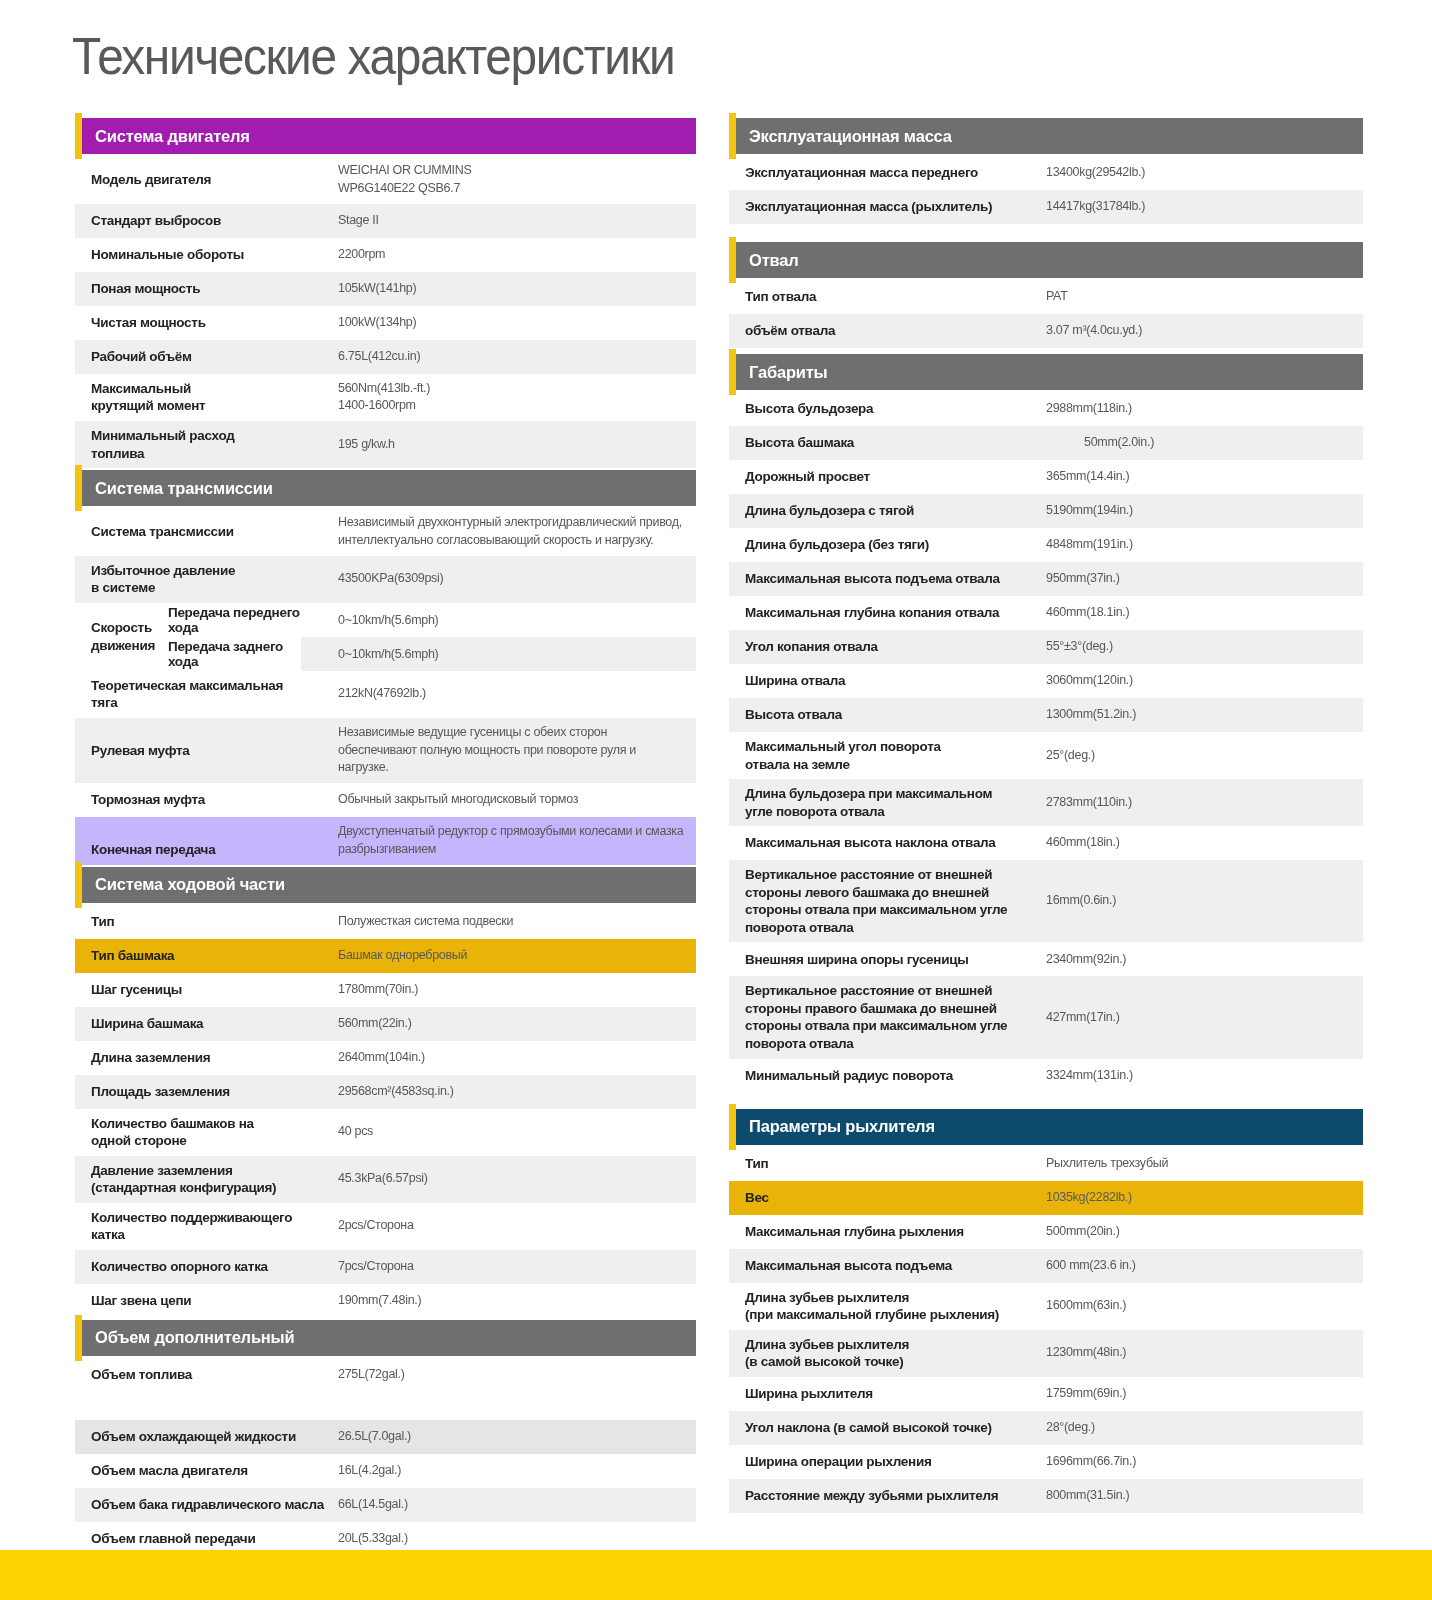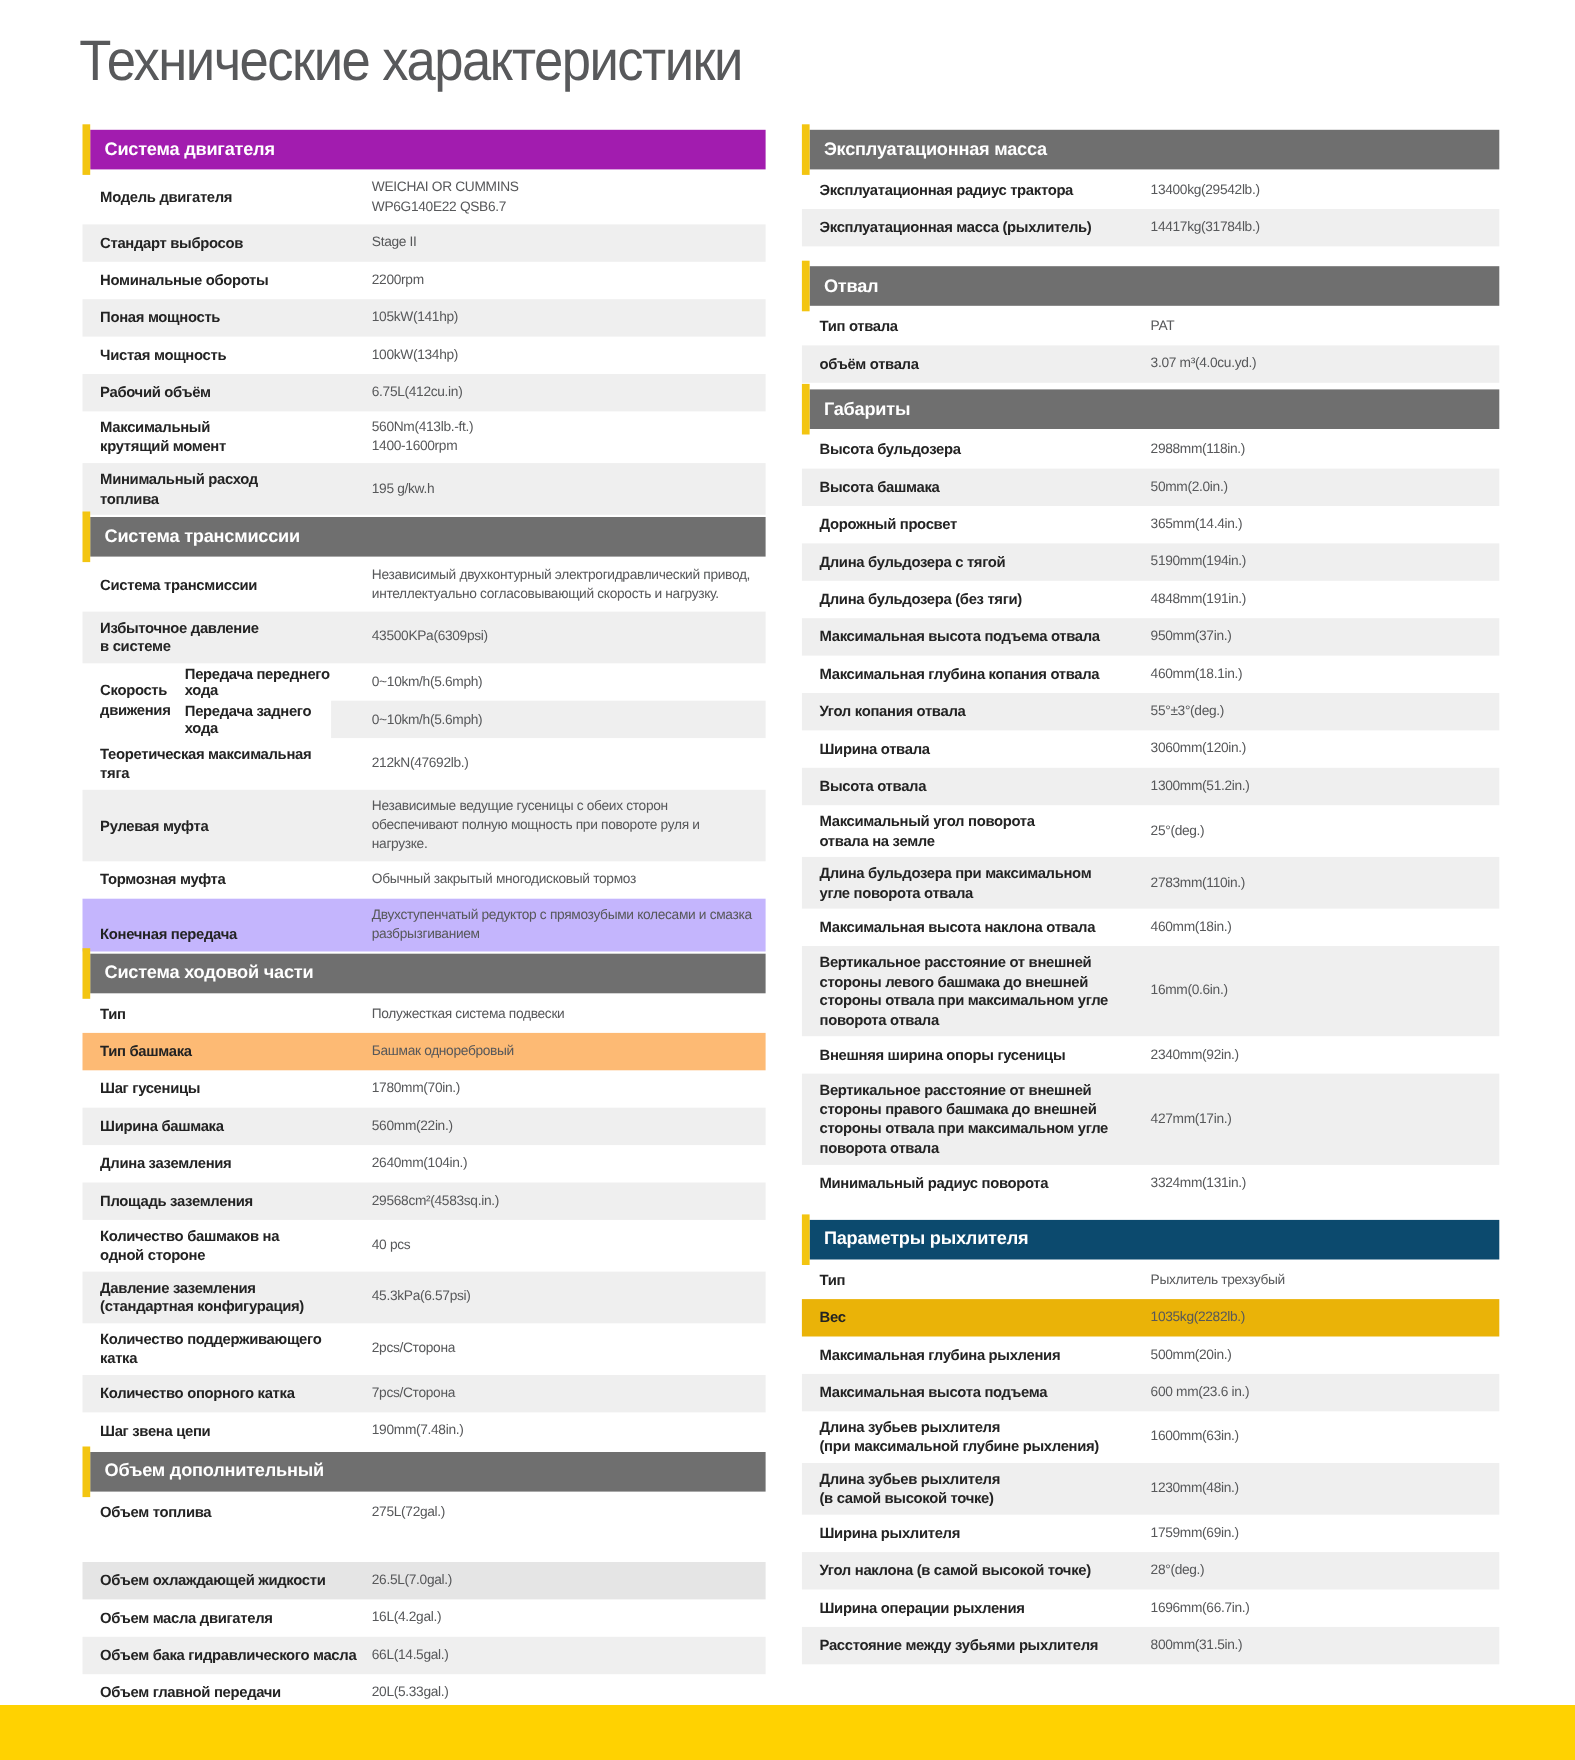--- a/index.html
+++ b/index.html
@@ -165,21 +165,21 @@
       <div class="section-header">
         <div class="accent" style="background: rgb(243, 197, 17);"></div>
         <div class="header-bar" style="background: rgb(111, 111, 111);">
           <span class="header-title">Система ходовой части</span>
         </div>
       </div>
       <div class="spec-row">
         <div class="spec-label">Тип</div>
         <div class="spec-value">Полужесткая система подвески</div>
       </div>
-      <div class="spec-row shaded" style="background: #fdba74;">
+      <div class="spec-row shaded" style="background: #eab308;">
         <div class="spec-label">Тип башмака</div>
         <div class="spec-value">Башмак одноребровый</div>
       </div>
       <div class="spec-row">
         <div class="spec-label">Шаг гусеницы</div>
         <div class="spec-value">1780mm(70in.)</div>
       </div>
       <div class="spec-row shaded" style="background: rgb(239, 239, 239);">
         <div class="spec-label">Ширина башмака</div>
         <div class="spec-value">560mm(22in.)</div>
@@ -247,21 +247,21 @@
   </div>
 <div class="column col-right">
     <div class="section">
       <div class="section-header">
         <div class="accent" style="background: rgb(243, 197, 17);"></div>
         <div class="header-bar" style="background: rgb(111, 111, 111);">
           <span class="header-title">Эксплуатационная масса</span>
         </div>
       </div>
       <div class="spec-row">
-        <div class="spec-label">Эксплуатационная радиус трактора</div>
+        <div class="spec-label">Эксплуатационная масса переднего</div>
         <div class="spec-value">13400kg(29542lb.)</div>
       </div>
       <div class="spec-row shaded" style="background: rgb(239, 239, 239);">
         <div class="spec-label">Эксплуатационная масса (рыхлитель)</div>
         <div class="spec-value">14417kg(31784lb.)</div>
       </div>
     </div>
     <div class="section">
       <div class="section-header">
         <div class="accent" style="background: rgb(243, 197, 17);"></div>
@@ -282,21 +282,21 @@
       <div class="section-header">
         <div class="accent" style="background: rgb(243, 197, 17);"></div>
         <div class="header-bar" style="background: rgb(111, 111, 111);">
           <span class="header-title">Габариты</span>
         </div>
       </div>
       <div class="spec-row">
         <div class="spec-label">Высота бульдозера</div>
         <div class="spec-value">2988mm(118in.)</div>
       </div>
-      <div class="spec-row shaded" style="background: rgb(239, 239, 239);">
+      <div class="spec-row shaded" style="background: rgb(239, 239, 239); gap: 38px;">
         <div class="spec-label">Высота башмака</div>
         <div class="spec-value">50mm(2.0in.)</div>
       </div>
       <div class="spec-row">
         <div class="spec-label">Дорожный просвет</div>
         <div class="spec-value">365mm(14.4in.)</div>
       </div>
       <div class="spec-row shaded" style="background: rgb(239, 239, 239);">
         <div class="spec-label">Длина бульдозера с тягой</div>
         <div class="spec-value">5190mm(194in.)</div>

